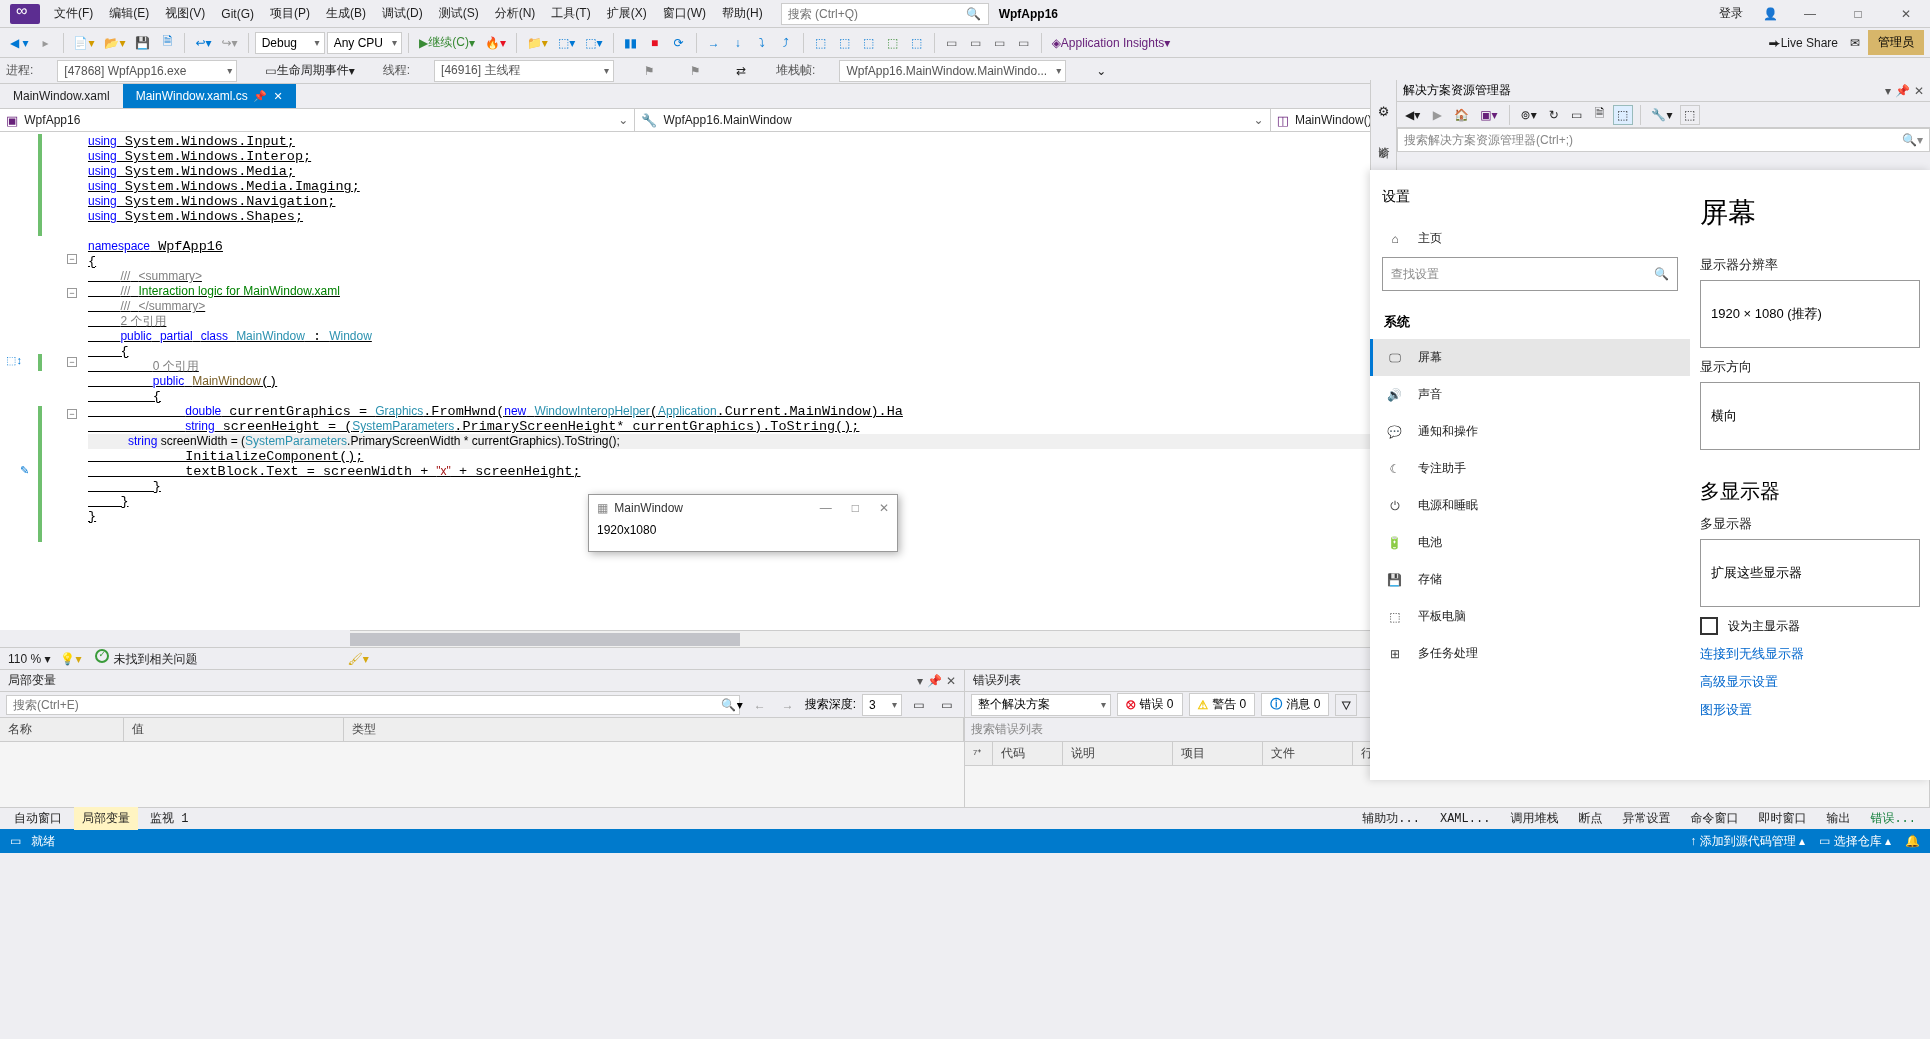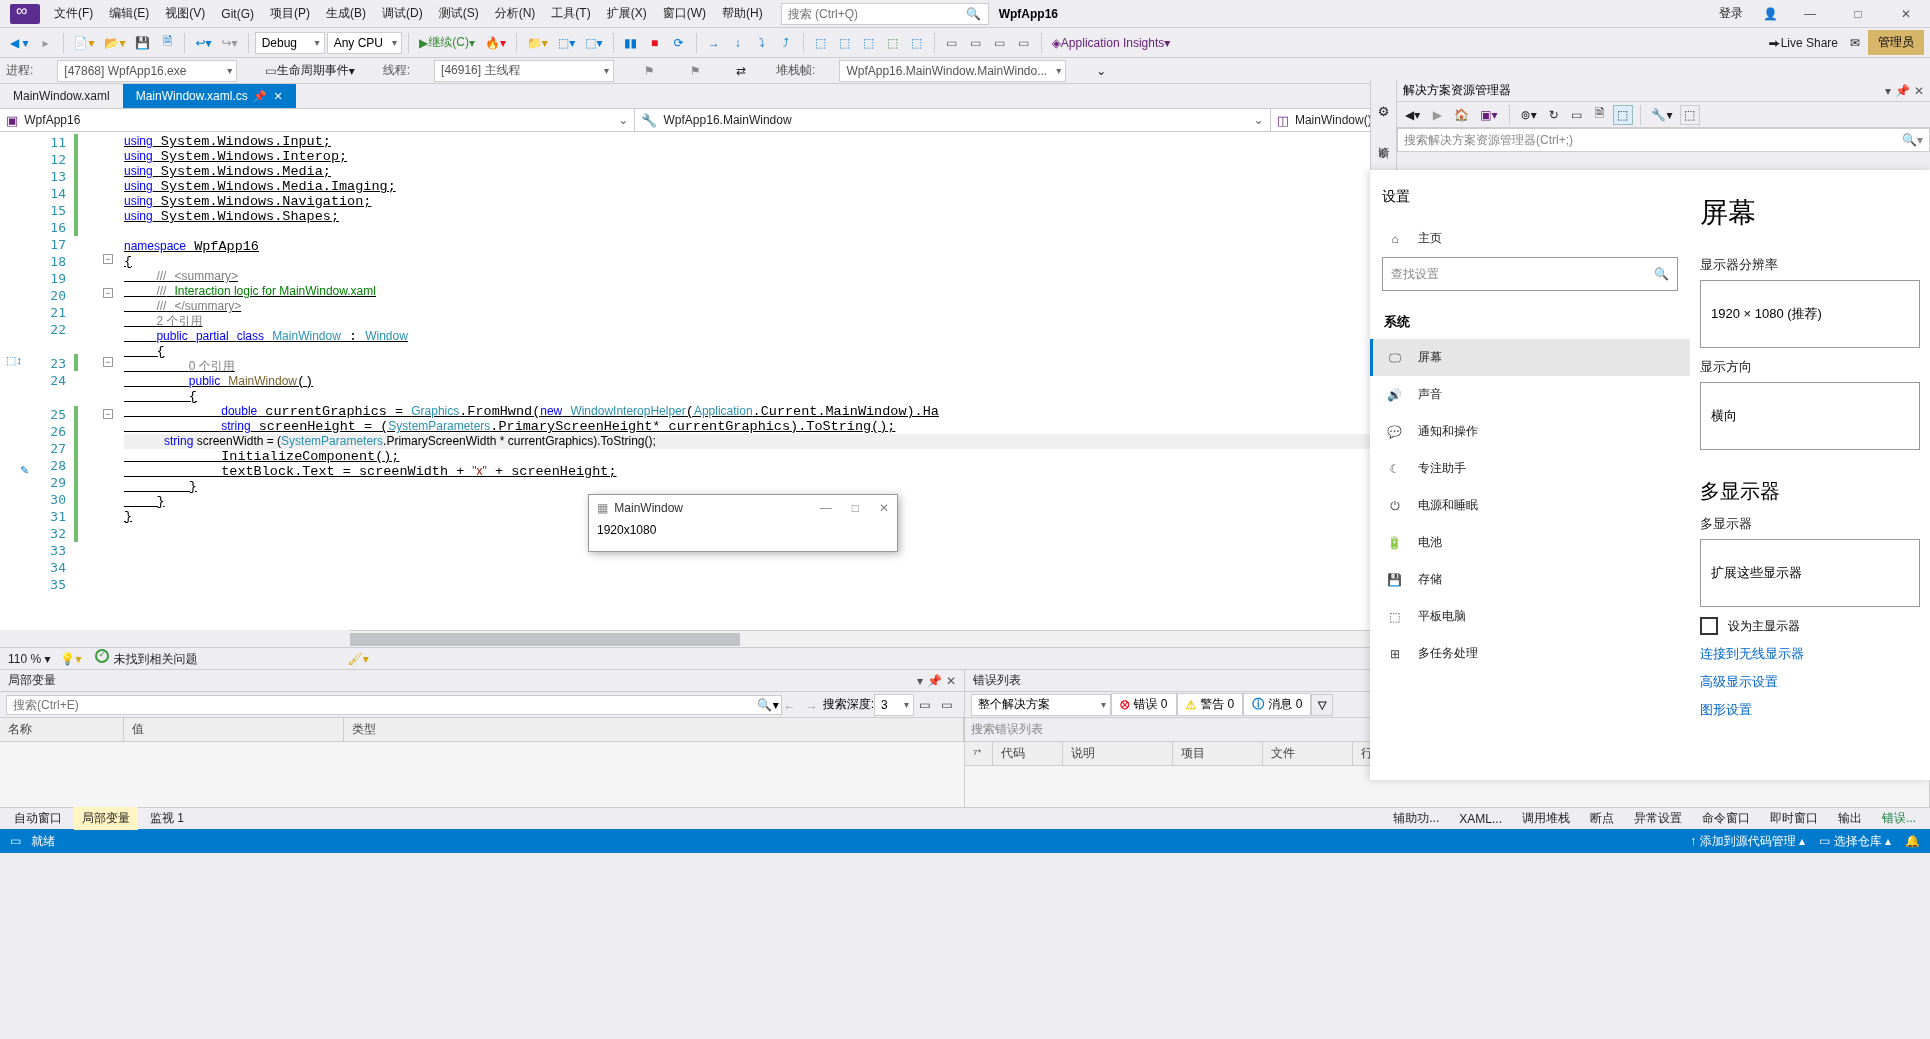--- a/index.html
+++ b/index.html
@@ -48,30 +48,30 @@
 .app-title .spacer { flex:1; }
 .app-body { padding:2px 8px; font-size:12px; }
 .ed-status { display:flex; align-items:center; height:22px; background:#eeeef2; border-top:1px solid #ccc; padding:0 8px; gap:10px; color:#1e1e1e; font-size:12px; }
 .ed-status .right { margin-left:auto; display:flex; gap:14px; }
 .scroll-h { height:17px; background:#f0f0f0; border-top:1px solid #ccc; margin-left:350px; position:relative; }
 .scroll-h-thumb { position:absolute; left:0; top:2px; height:13px; width:390px; background:#c2c3c9; }
 .lower { display:flex; height:138px; border-top:1px solid #ccc; }
 .panel { flex:1; background:#eeeef2; border-right:1px solid #ccc; display:flex; flex-direction:column; }
 .panel-hdr { height:22px; background:#eeeef2; display:flex; align-items:center; padding:0 8px; color:#1e1e1e; border-bottom:1px solid #ccc; }
 .panel-hdr .icons { margin-left:auto; display:flex; gap:4px; color:#555; }
-.panel-tools { height:26px; display:flex; align-items:center; padding:0 6px; background:#eeeef2; border-bottom:1px solid #ccc; }
+.panel-tools { height:26px; display:flex; align-items:center; padding:0 6px; gap:6px; background:#eeeef2; border-bottom:1px solid #ccc; }
 .panel-body { flex:1; background:#f5f5f5; }
 .grid-hdr { display:flex; background:#eee; border-bottom:1px solid #ccc; }
 .grid-col { padding:3px 8px; border-right:1px solid #ccc; color:#444; font-size:12px; }
 .err-pill { display:inline-flex; align-items:center; gap:4px; padding:2px 8px; border:1px solid #ccc; background:#fff; font-size:12px; }
 .err-x { color:#e81123; font-weight:bold; }
 .err-w { color:#f2c811; font-weight:bold; }
 .err-i { color:#0078d4; font-weight:bold; }
 .bottom-tabs { height:22px; background:#eeeef2; border-top:1px solid #ccc; display:flex; align-items:center; padding:0 6px; gap:4px; color:#1e1e1e; }
-.bottom-tab { padding:3px 8px; }
+.bottom-tab { padding:3px 8px;font-family:Liberation Mono, monospace; }
 .bottom-tab.active { background:#fff4c2; }
 .statusbar { height:24px; background:#007acc; color:#fff; display:flex; align-items:center; padding:0 10px; gap:10px; }
 .statusbar .right { margin-left:auto; display:flex; gap:14px; align-items:center; }
 .right-col { position:absolute; right:0; top:80px; width:560px; height:700px; display:flex; }
 .rc-strip { width:26px; background:#eeeef2; border-left:1px solid #ccc; display:flex; flex-direction:column; align-items:center; padding-top:20px; gap:16px; color:#555; }
 .sol-exp { flex:1; background:#eeeef2; border-left:1px solid #ccc; display:flex; flex-direction:column; }
 .sol-hdr { height:22px; display:flex; align-items:center; padding:0 6px; border-bottom:1px solid #ccc; }
 .sol-hdr .icons { margin-left:auto; display:flex; gap:4px; color:#555; }
 .sol-tools { height:26px; display:flex; align-items:center; padding:0 4px; gap:3px; border-bottom:1px solid #ccc; }
 .sol-tools .tbtn { min-width:20px; height:20px; }
@@ -222,21 +222,20 @@
       <span>MainWindow()</span>
     </div>
   <div style="width:24px;display:flex;align-items:center;justify-content:center;border-left:1px solid #ccc">✚</div>
 </div>
 
 <div class="editor-area">
   <div style="width:36px;background:#fff;position:relative">
     <span style="position:absolute;left:6px;top:222px;color:#0078d4;font-size:11px">⬚↕</span>
     <span style="position:absolute;left:20px;top:332px;color:#0078d4;font-size:11px">✎</span>
   </div>
-  <div class="gutter" id="gutter">11<br>12<br>13<br>14<br>15<br>16<br>17<br>18<br>19<br>20<br>21<br>22<br>&nbsp;<br>23<br>24<br>&nbsp;<br>25<br>26<br>27<br>28<br>29<br>30<br>31<br>32<br>33<br>34<br>35</div>
   <div class="margin2">
     <div class="green-bar" style="top:2px;height:102px"></div>
     <div class="green-bar" style="top:222px;height:17px"></div>
     <div class="green-bar" style="top:274px;height:136px"></div>
   </div>
   <div class="fold-col">
     <div class="fold-box" style="top:122px">−</div>
     <div class="fold-box" style="top:156px">−</div>
     <div class="fold-box" style="top:225px">−</div>
     <div class="fold-box" style="top:277px">−</div>

